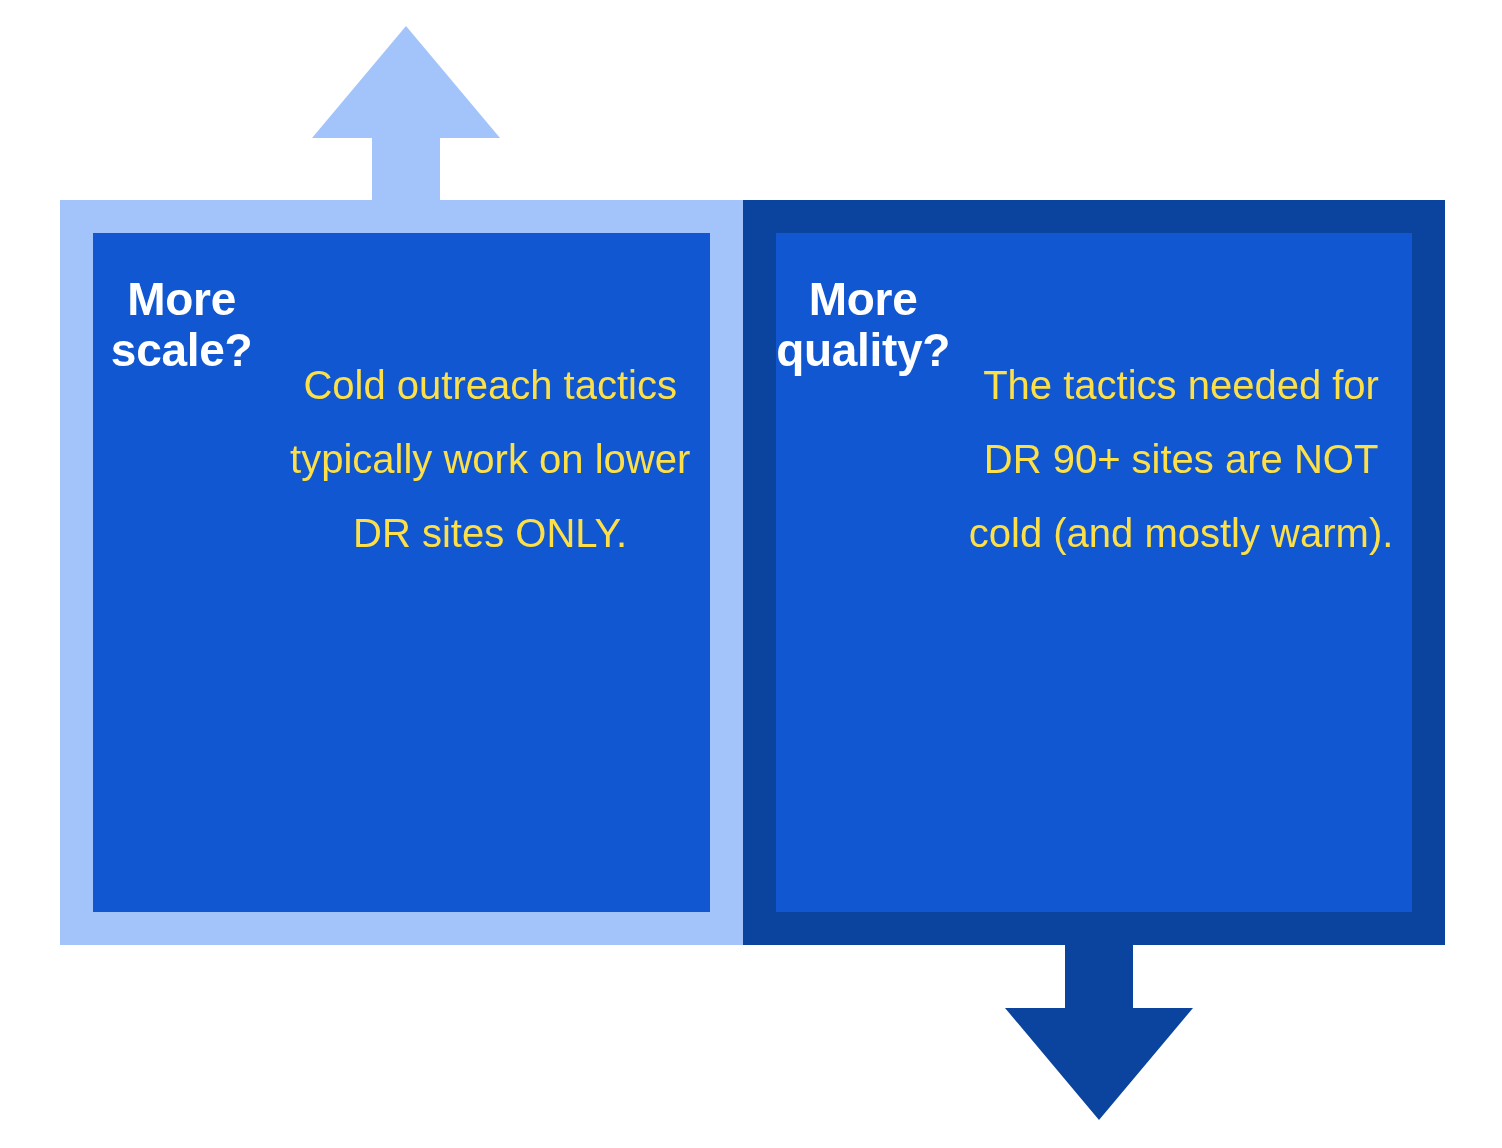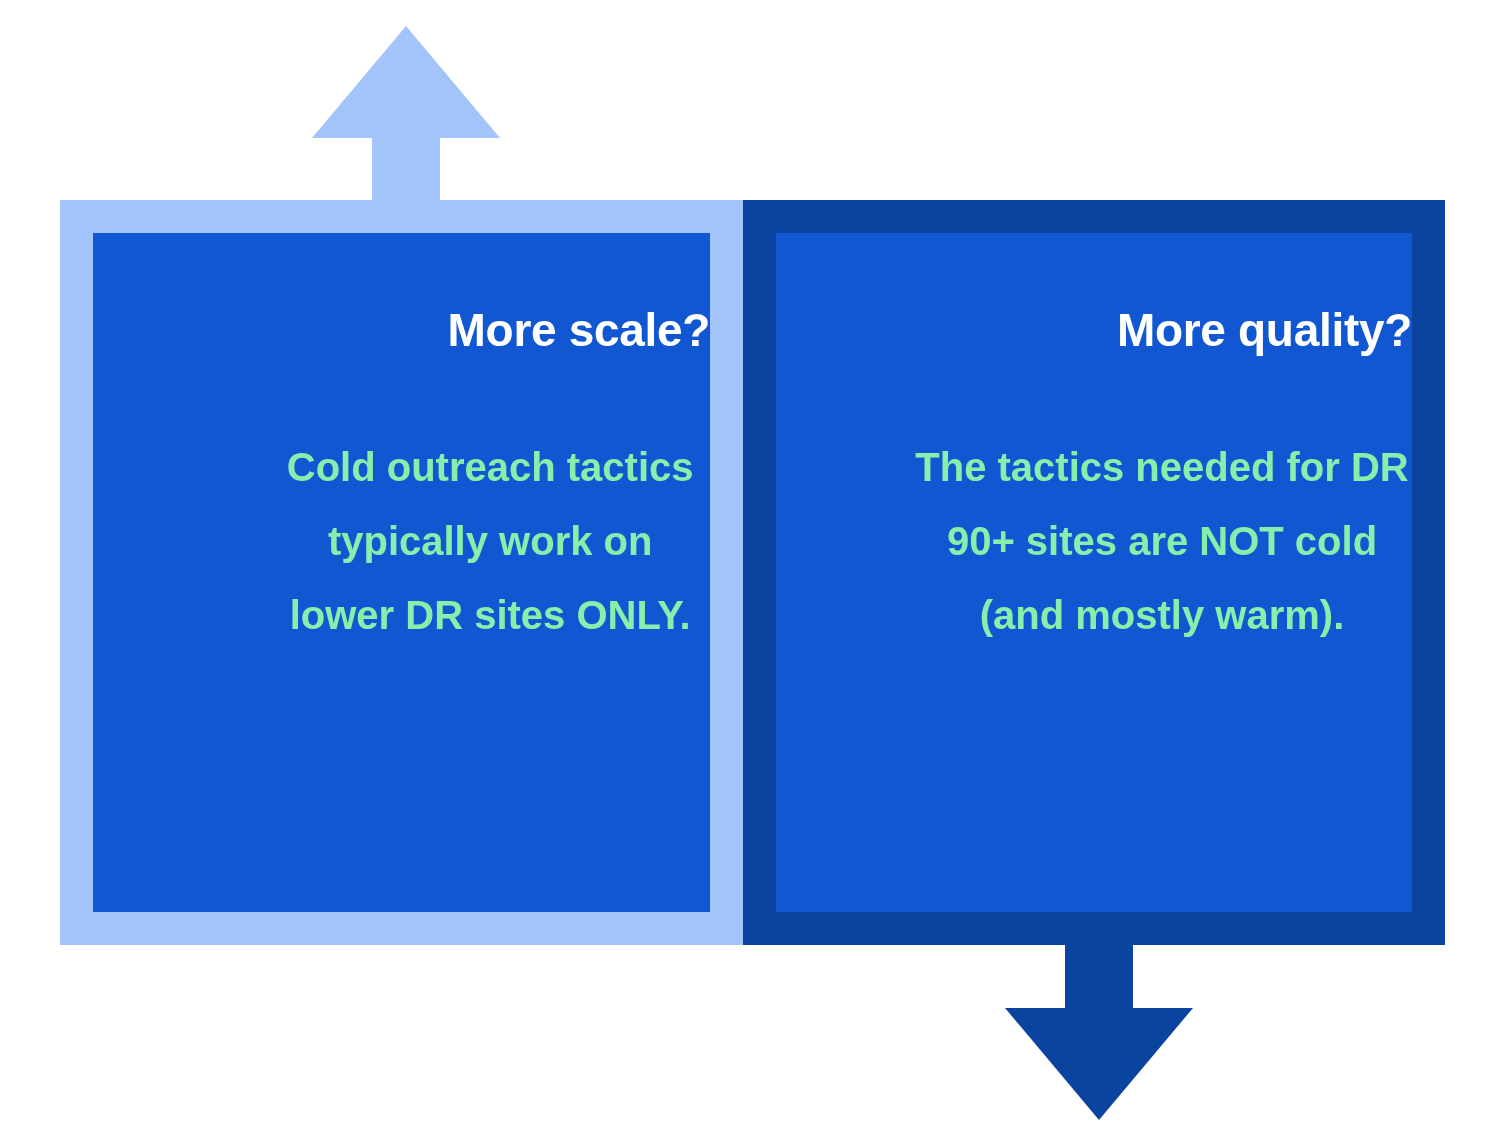--- a/index.html
+++ b/index.html
@@ -64,39 +64,39 @@
     width: 712px;
     background: #0b449f;
   }
 
   .panel-inner {
     box-sizing: border-box;
     flex: 1 1 auto;
     width: 100%;
     background: #1057d1;
     display: flex;
-    flex-direction: column;
-    align-items: flex-end;
-    padding-top: 72px;
+    flex-direction: row;
+    align-items: flex-start;
+    padding-top: 41px;
   }
 
   .panel-heading {
     color: #ffffff;
     font-size: 46px;
     font-weight: bold;
     line-height: 1.1;
     text-align: center;
     letter-spacing: -0.3px;
     margin: 0;
   }
 
   .panel-body {
-    color: #86efac;
+    color: #fde047;
     font-size: 40px;
-    font-weight: bold;
+    font-weight: normal;
     line-height: 1.85;
     text-align: center;
     margin: 0;
     padding-top: 74px;
     max-width: 440px;
   }
   .panel-right .panel-body {
     max-width: 500px;
   }
 </style>

